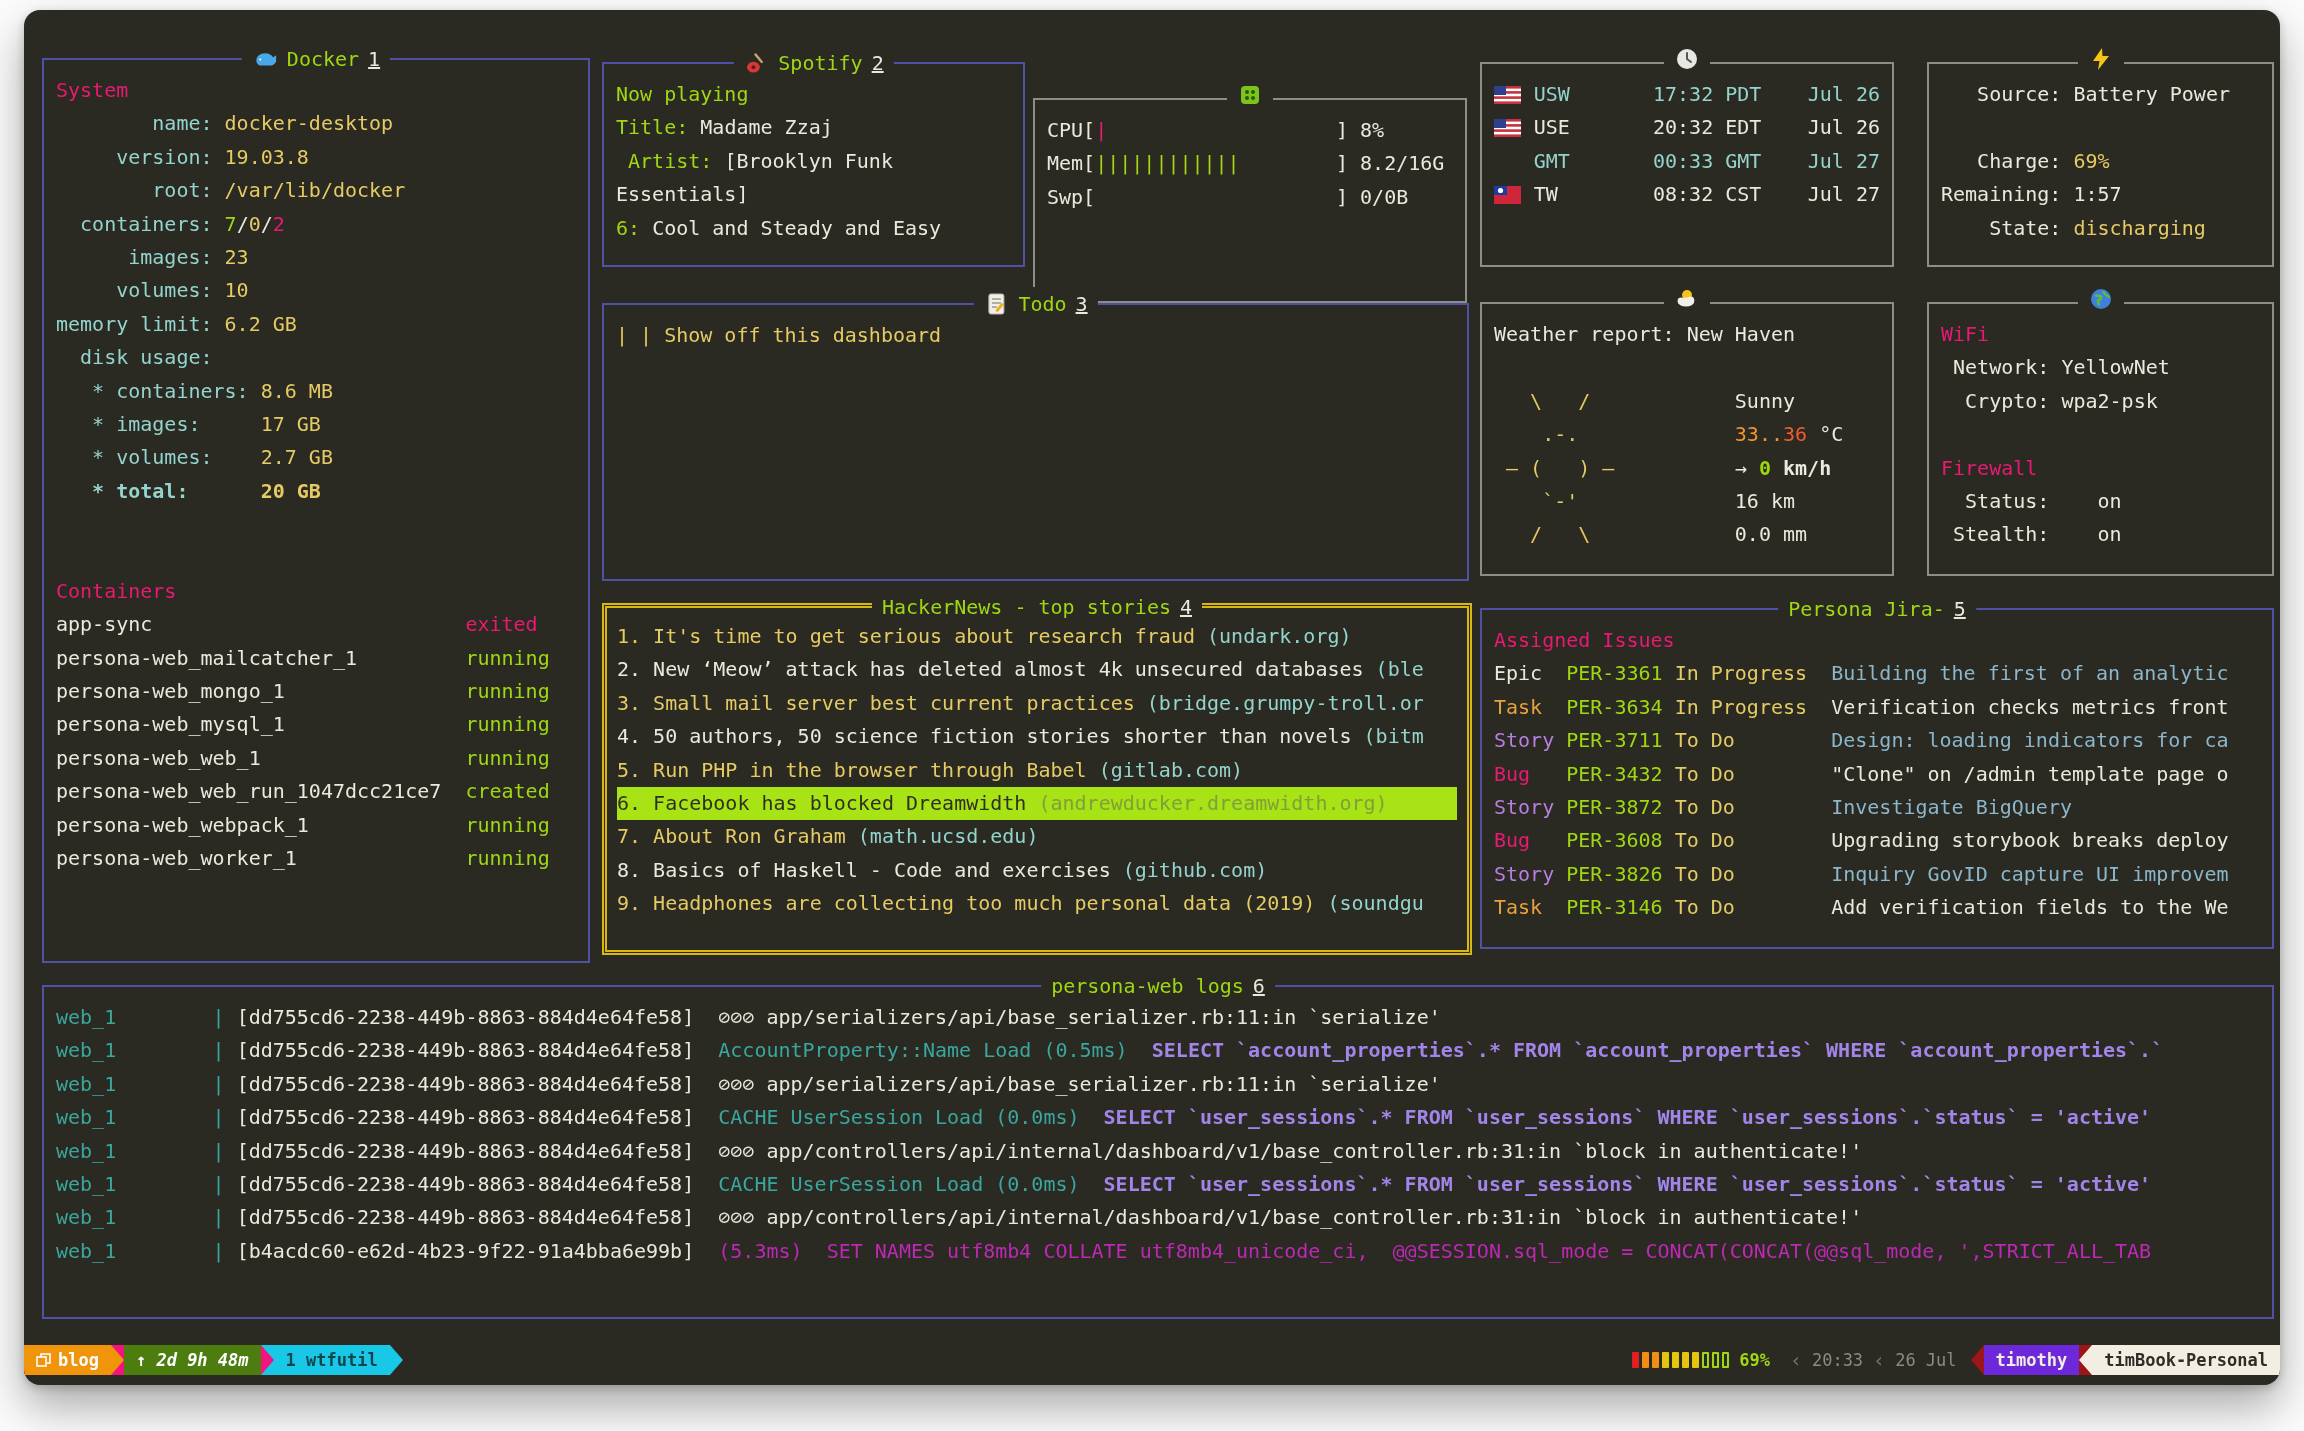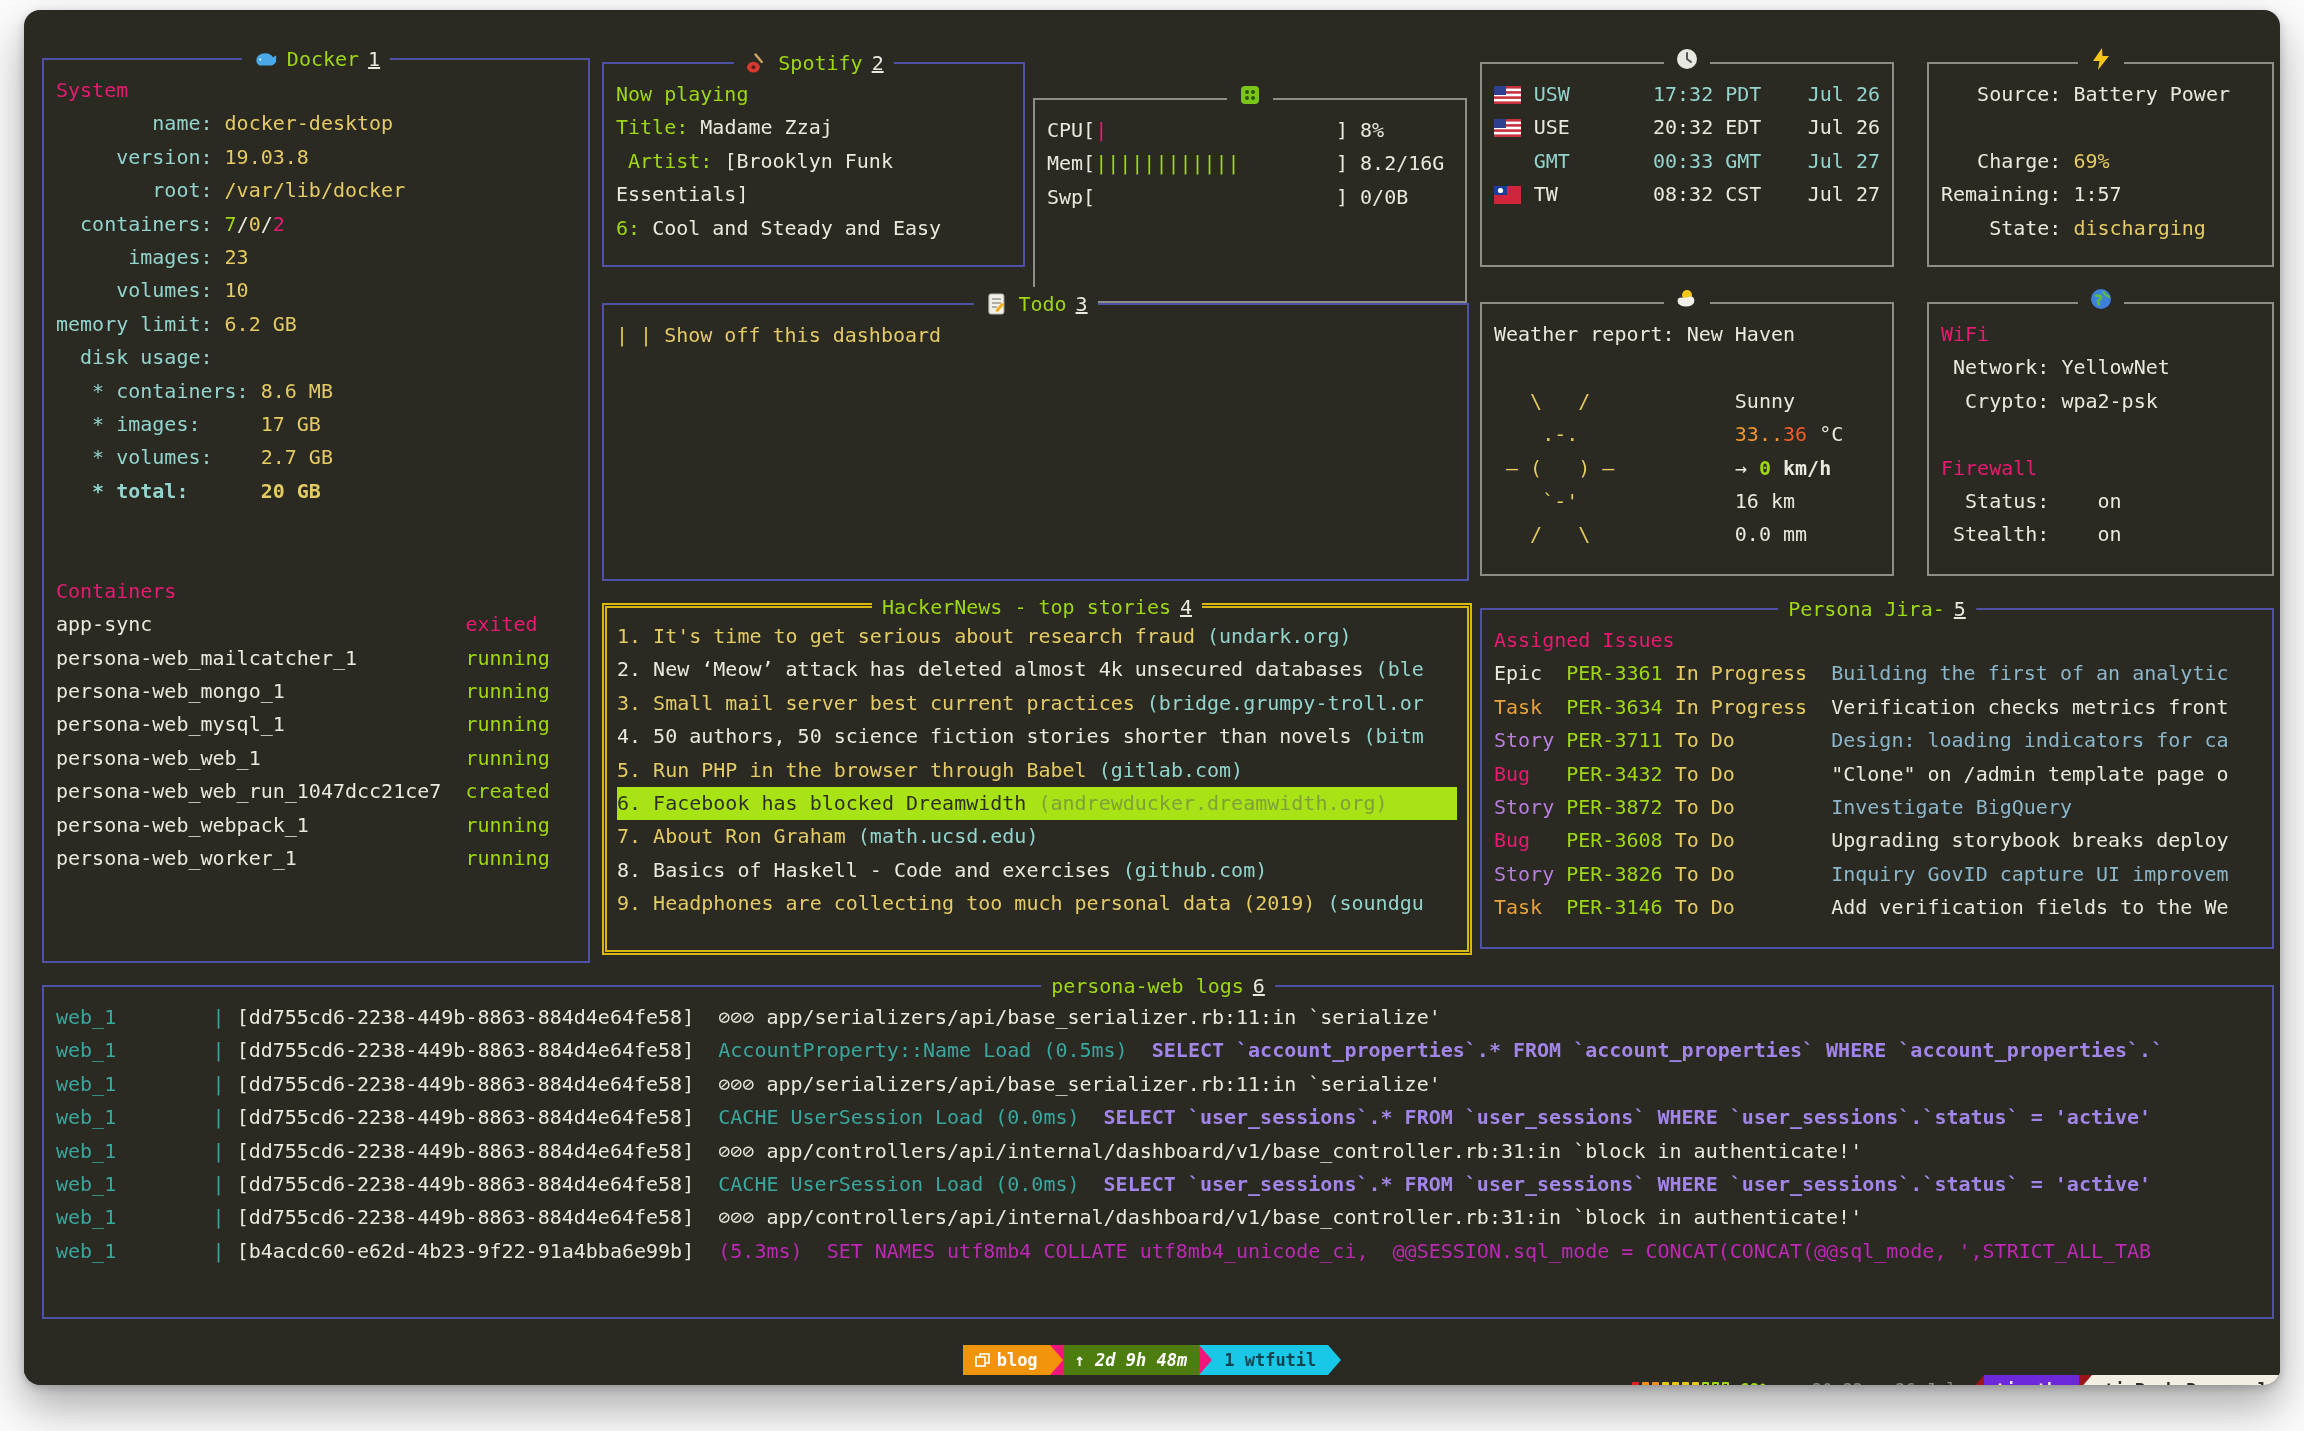--- a/index.html
+++ b/index.html
@@ -35,21 +35,21 @@
   .hn-row.sel .t{color:#2f3023;}
   .hn-row.sel .u{color:#7f9f3a;}
   
   .clk-row{display:flex;height:33.4px;line-height:33.4px;align-items:center;white-space:pre;gap:6px;}
   .clk-flag{width:38px;display:inline-flex;align-items:center;}
   .clk-flag svg{width:27px;height:18px;}
   .clk-name{width:128px;}
   .clk-time{width:168px;}
   
   .sbar{position:absolute;left:0;right:0;top:1335px;height:30px;background:#2a2922;
-        display:flex;align-items:center;font-size:17px;font-weight:bold;line-height:30px;flex-direction:column;}
+        display:flex;align-items:center;font-size:17px;font-weight:bold;line-height:30px;}
   .sb-left{display:flex;align-items:stretch;}
   .sb-right{display:flex;align-items:stretch;margin-left:auto;}
   .sb-seg{display:flex;align-items:center;padding:0 12px;white-space:pre;}
   .arr-r{width:0;height:0;border-top:15px solid transparent;border-bottom:15px solid transparent;
          border-left:13px solid transparent;}
   .arr-l{width:0;height:0;border-top:15px solid transparent;border-bottom:15px solid transparent;
          border-right:13px solid transparent;}
   .sb-meter{display:flex;align-items:center;gap:3px;padding:0 6px;}
   .sb-cell{width:7px;height:16px;border-radius:1px;}
   .sb-cell.hollow{background:transparent !important;border:2px solid;box-sizing:border-box;}

